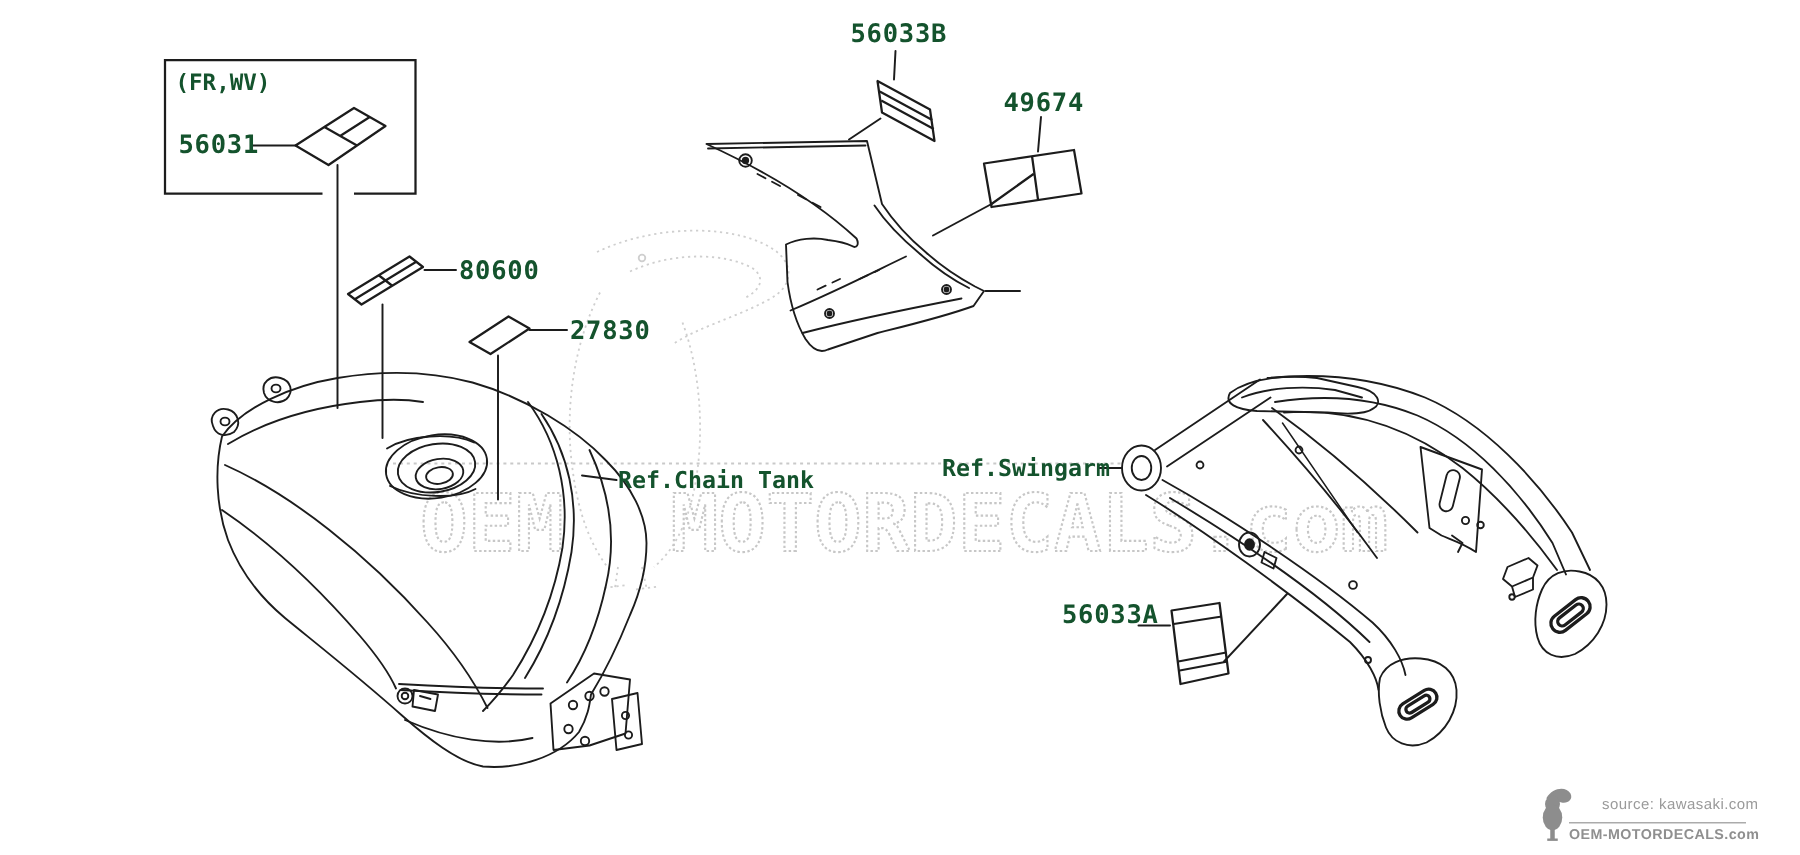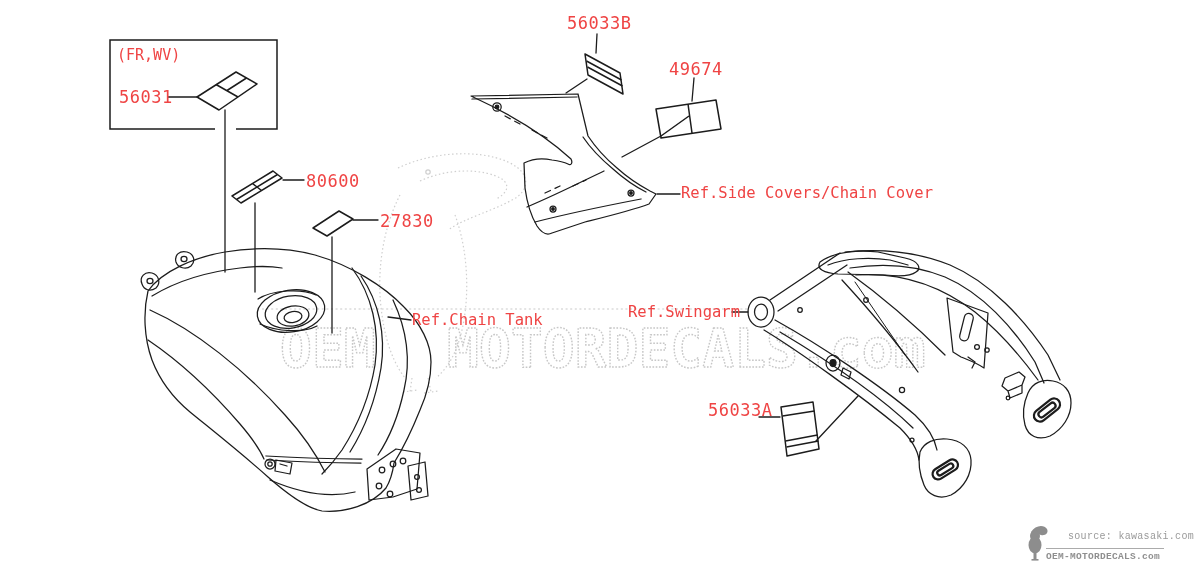--- a/index.html
+++ b/index.html
@@ -3,36 +3,36 @@
 <meta charset="utf-8">
 <style>
   html,body{margin:0;padding:0;background:#fff;}
   .stage{
     position:relative;width:1200px;height:570px;background:#ffffff;
     overflow:hidden;font-family:"DejaVu Sans Mono",monospace;
   }
   .stage svg{position:absolute;left:0;top:0;}
   .lbl{
     position:absolute;font-family:"DejaVu Sans Mono",monospace;
-    font-weight:normal;color:#ef4444;white-space:nowrap;line-height:1.2;
+    font-weight:bold;color:#14532d;white-space:nowrap;line-height:1.2;
   }
   .num{font-size:17px;letter-spacing:.5px;}
   .ref{font-size:15.5px;letter-spacing:0;}
   .note{font-size:15px;text-align:center;}
   .wm{
     font-family:"DejaVu Sans Mono",monospace;font-weight:bold;font-size:53px;
     fill:none;stroke:#c7c7c7;stroke-width:1.4;stroke-dasharray:1.6 1.6;
   }
   .footer-source{
-    position:absolute;left:1068px;top:531px;font-family:Liberation Mono, monospace;
+    position:absolute;left:1068px;top:531px;font-family:Liberation Sans, sans-serif;
     font-size:10px;color:#9a9a9a;letter-spacing:.3px;white-space:nowrap;
   }
   .footer-rule{position:absolute;left:1046px;top:548px;width:118px;height:0;border-top:1px solid #ababab;}
   .footer-site{
-    position:absolute;left:1046px;top:551px;font-family:Liberation Mono, monospace;
+    position:absolute;left:1046px;top:551px;font-family:Liberation Sans, sans-serif;
     font-size:9.5px;font-weight:bold;color:#8f8f8f;letter-spacing:.3px;white-space:nowrap;
   }
 </style>
 </head>
 <body>
 
 <div class="stage">
 
 <svg width="1200" height="570" viewBox="0 0 1200 570">
 
@@ -210,21 +210,20 @@
 </svg>
 
 <div class="lbl note" style="left:117px;top:46px">(FR,WV)</div>
 <div class="lbl num" style="left:119px;top:87px">56031</div>
 <div class="lbl num" style="left:306px;top:171px">80600</div>
 <div class="lbl num" style="left:380px;top:211px">27830</div>
 <div class="lbl num" style="left:567px;top:13px">56033B</div>
 <div class="lbl num" style="left:669px;top:59px">49674</div>
 <div class="lbl num" style="left:708px;top:400px">56033A</div>
 <div class="lbl ref" style="left:412px;top:311px">Ref.Chain Tank</div>
-<div class="lbl ref" style="left:681px;top:184px">Ref.Side Covers/Chain Cover</div>
 <div class="lbl ref" style="left:628px;top:303px">Ref.Swingarm</div>
 
 <svg width="26" height="40" style="position:absolute;left:1025px;top:523px">
   <g fill="#8d8d8d">
     <path d="M6,9 C10,2 19,1 22,6 C24,10 20,13 16,12 C13,11 9,10 7,11 Z"></path>
     <ellipse cx="10" cy="13" rx="5" ry="5.5"></ellipse>
     <ellipse cx="10" cy="22" rx="6.5" ry="8.5"></ellipse>
     <rect x="8.5" y="29" width="3" height="8"></rect>
     <rect x="6.5" y="36" width="7" height="1.6"></rect>
   </g>

